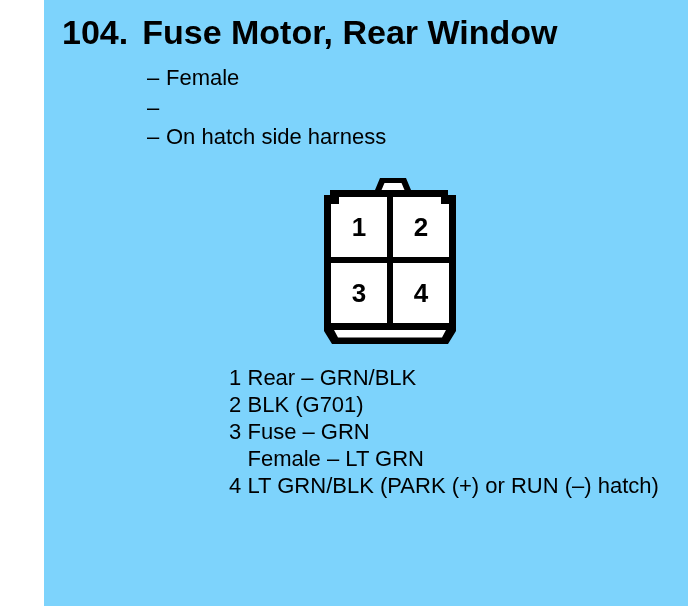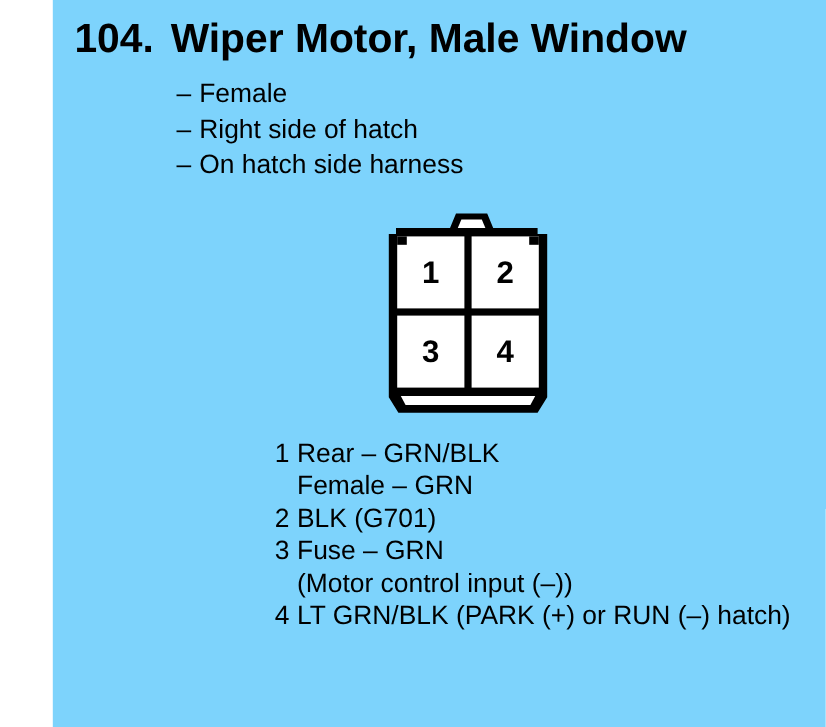--- a/index.html
+++ b/index.html
@@ -68,31 +68,30 @@
     width: 18.5px;
   }
 </style>
 </head>
 <body>
 
 <div class="page">
 
   <div class="title-row">
     <span>104.</span>
-    <span>Wiper Motor, Male Window</span>
+    <span>Fuse Motor, Rear Window</span>
   </div>
 
   <div class="notes">
     <div class="note-line">
       <span class="note-dash">–</span>
       <span>Female</span>
     </div>
     <div class="note-line">
       <span class="note-dash">–</span>
-      <span>Right side of hatch</span>
     </div>
     <div class="note-line">
       <span class="note-dash">–</span>
       <span>On hatch side harness</span>
     </div>
   </div>
 
   <svg class="connector-svg" viewBox="0 0 152 176" aria-hidden="true">
 
     <path fill="#000000" d="M16 16 H61 L66 4 H92 L97 16 H134 V21 H142 V157 L134 170 H18 L10 157 V21 H16 Z"></path>
@@ -114,34 +113,30 @@
     <text x="45" y="128" text-anchor="middle">3</text>
     <text x="107" y="128" text-anchor="middle">4</text>
   </svg>
 
   <div class="pin-list">
     <div class="pin-line">
       <span class="pin-num">1</span>
       <span>Rear – GRN/BLK</span>
     </div>
     <div class="pin-line">
-      <span class="pin-num"></span>
-      <span>Female – GRN</span>
-    </div>
-    <div class="pin-line">
       <span class="pin-num">2</span>
       <span>BLK (G701)</span>
     </div>
     <div class="pin-line">
       <span class="pin-num">3</span>
       <span>Fuse – GRN</span>
     </div>
     <div class="pin-line">
       <span class="pin-num"></span>
-      <span>(Motor control input (–))</span>
+      <span>Female – LT GRN</span>
     </div>
     <div class="pin-line">
       <span class="pin-num">4</span>
       <span>LT GRN/BLK (PARK (+) or RUN (–) hatch)</span>
     </div>
   </div>
 
 </div>
 
 </body></html>

